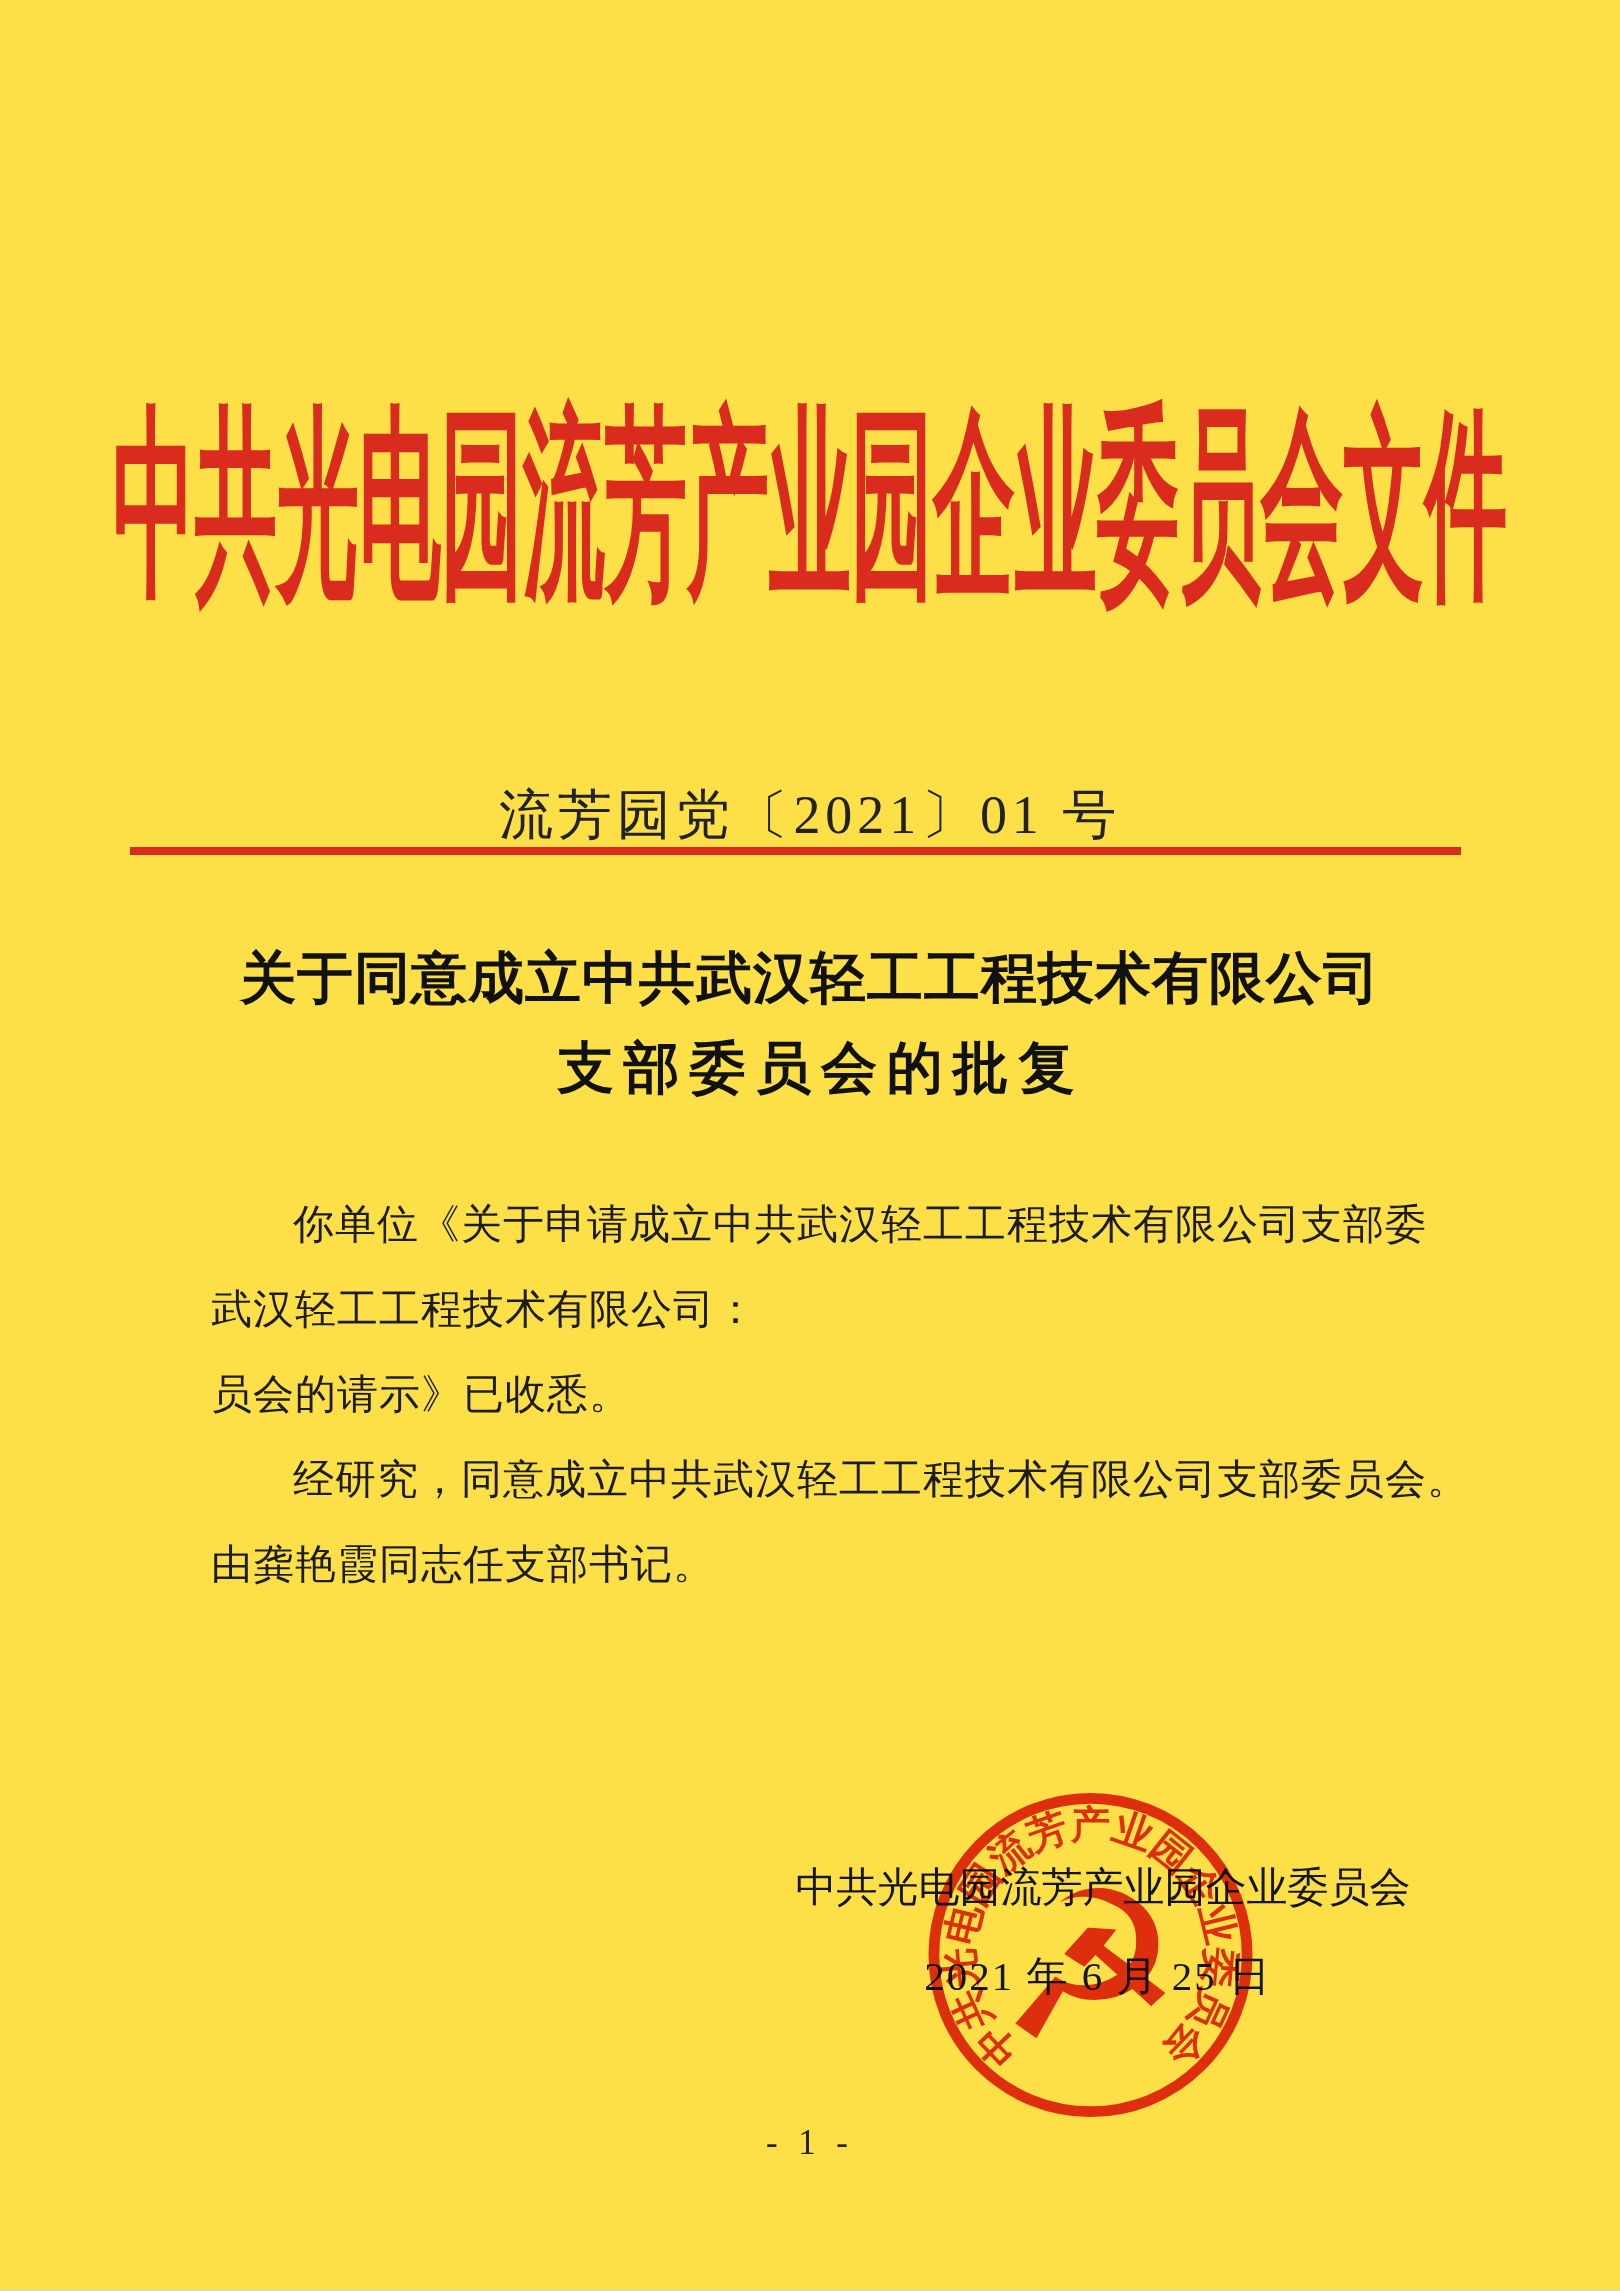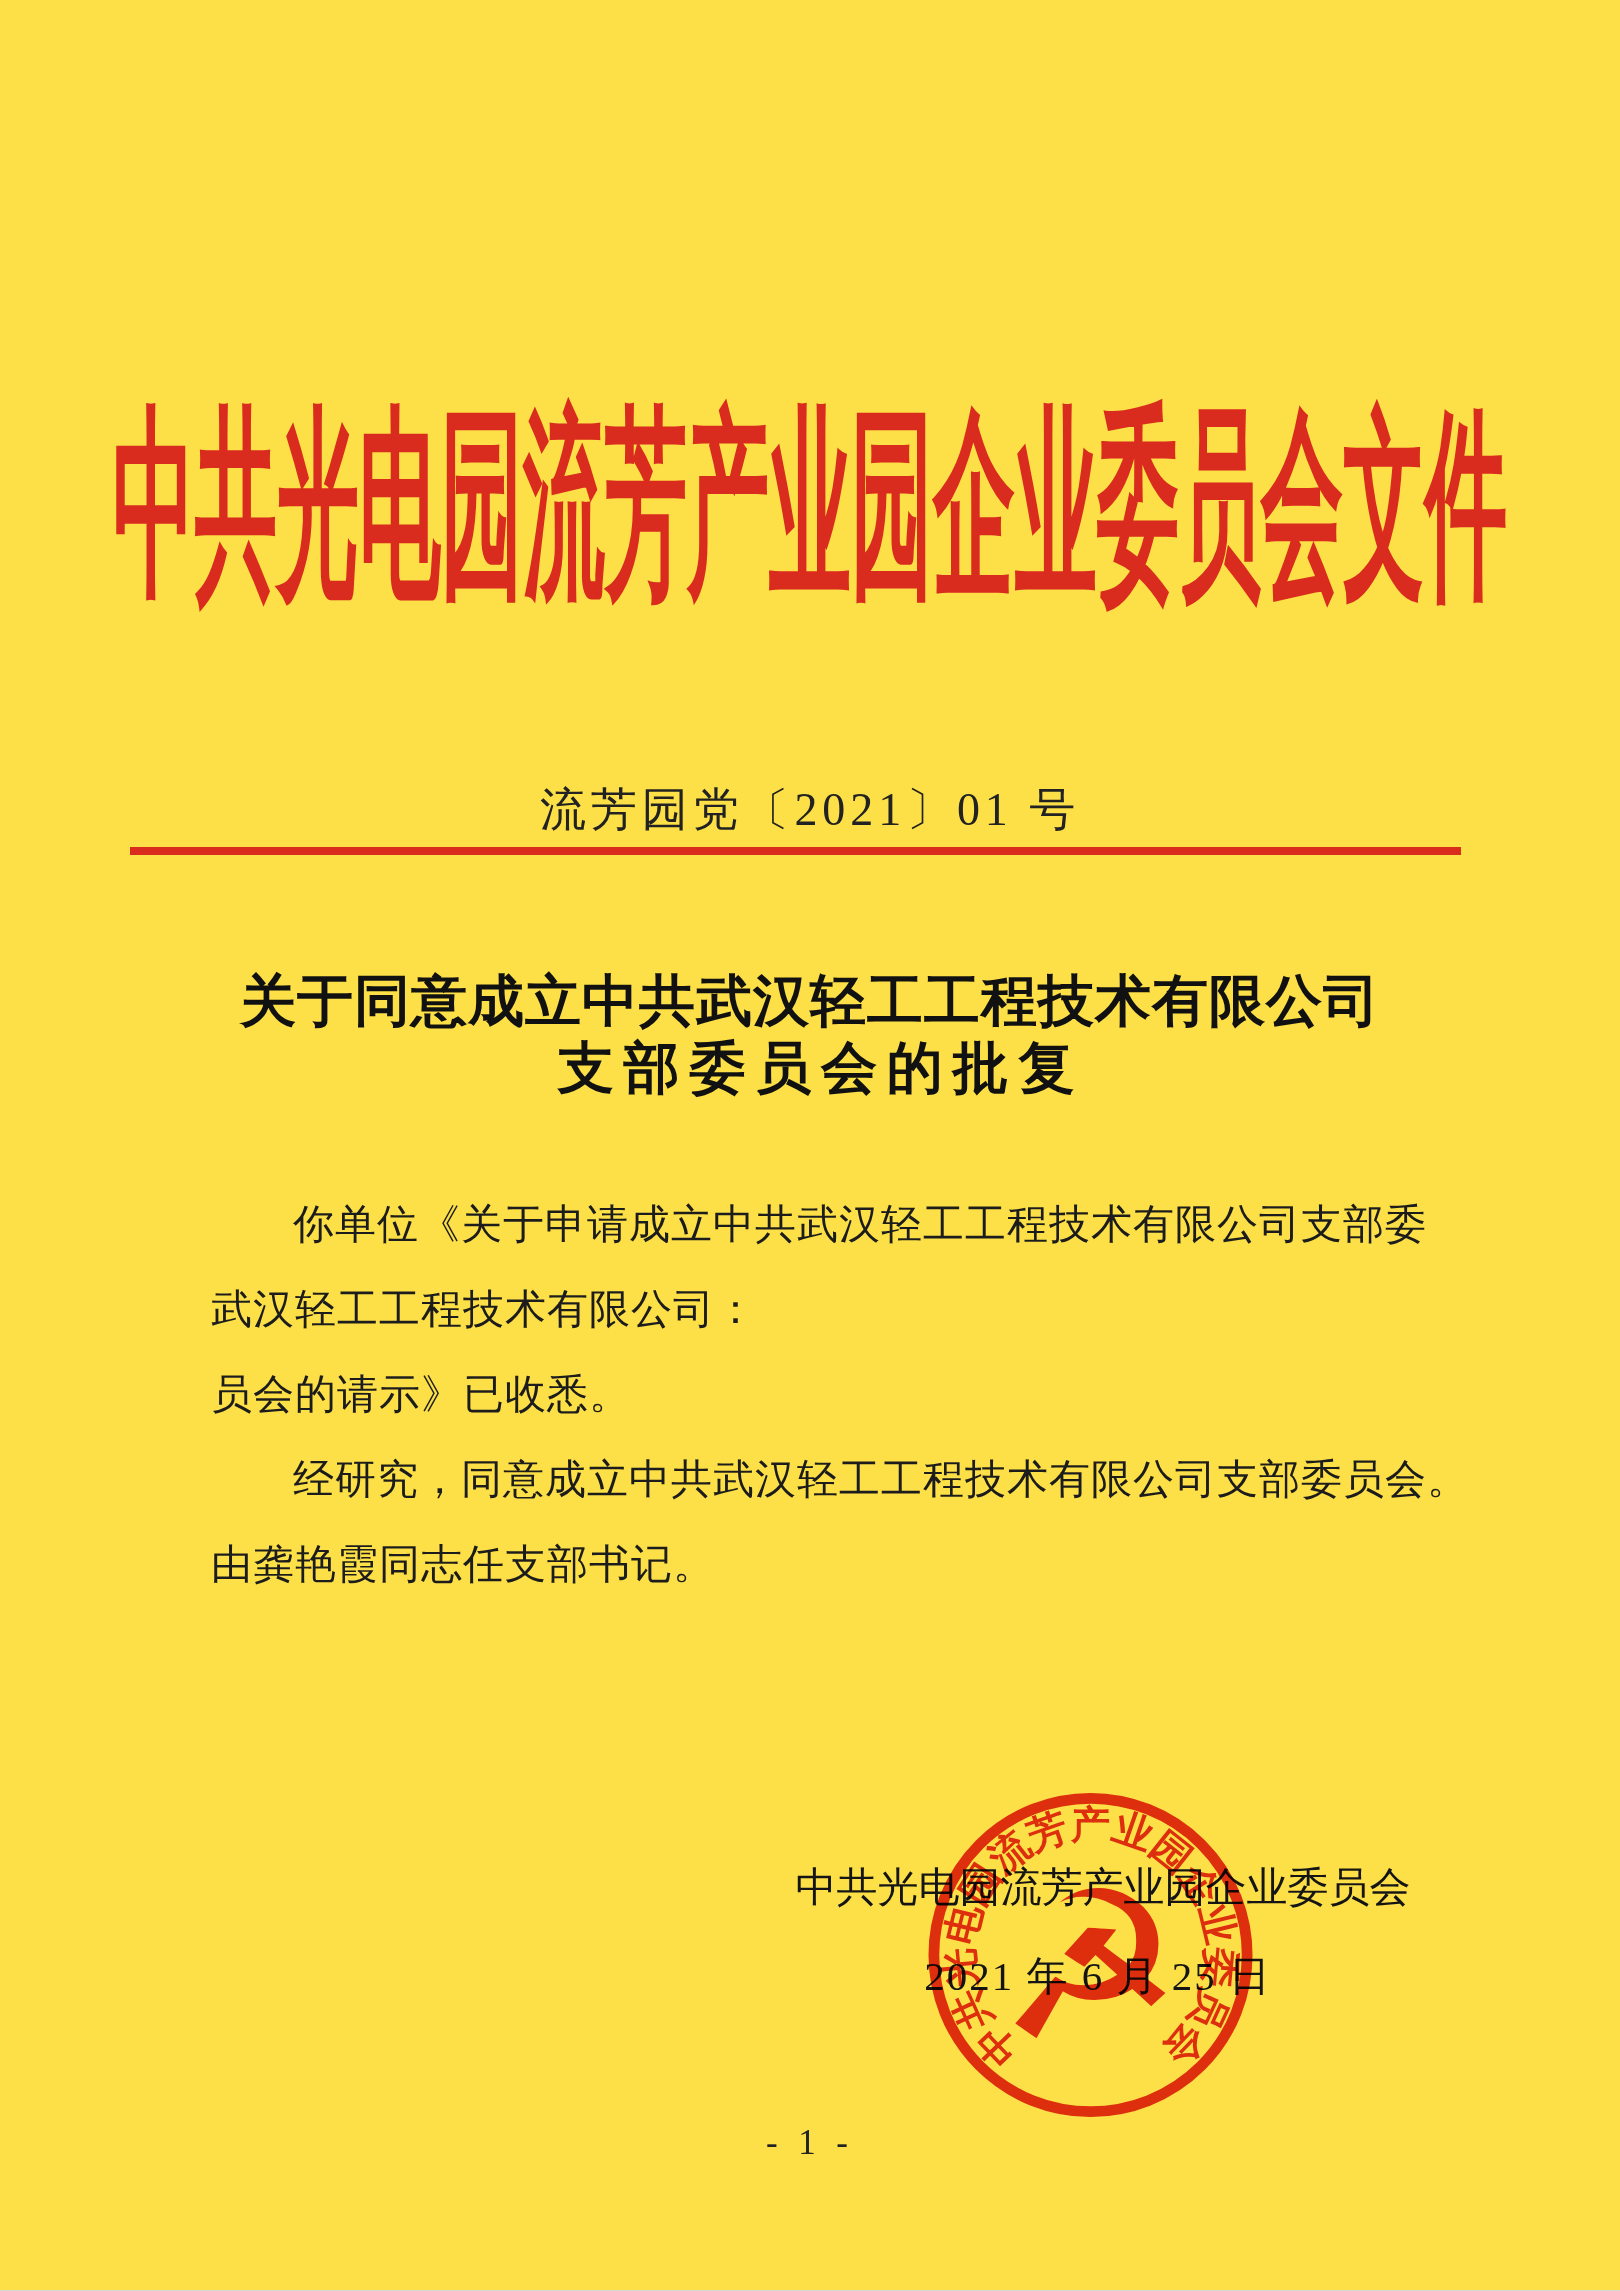--- a/index.html
+++ b/index.html
@@ -22,38 +22,37 @@
     letter-spacing:0px;
     white-space:nowrap;
     transform:scaleY(2.5);
     transform-origin:center top;
     font-family:"Liberation Serif","DejaVu Serif",serif;
   }
   
   .doc-number{
     position:absolute;top:779px;left:0;width:100%;
     text-align:center;
-    font-size:46px;letter-spacing:4.9px;
+    font-size:54px;letter-spacing:4.9px;
     color:#222;
     white-space:nowrap;
   }
   
   .red-rule{
     position:absolute;top:847px;left:130px;
     width:1331px;height:7.8px;
     background:#d92b1e;
   }
   
   .doc-title-1{
     position:absolute;top:941px;left:0;width:100%;
     text-align:center;
     font-size:56px;font-weight:900;
     letter-spacing:1px;color:#111;
     white-space:nowrap;
-    margin-top:23px;
   }
   .doc-title-2{
     position:absolute;top:1031px;left:0;width:100%;
     text-align:center;
     font-size:56px;font-weight:900;
     letter-spacing:9.8px;color:#111;
     white-space:nowrap;
     padding-left:11px;
   }
   

